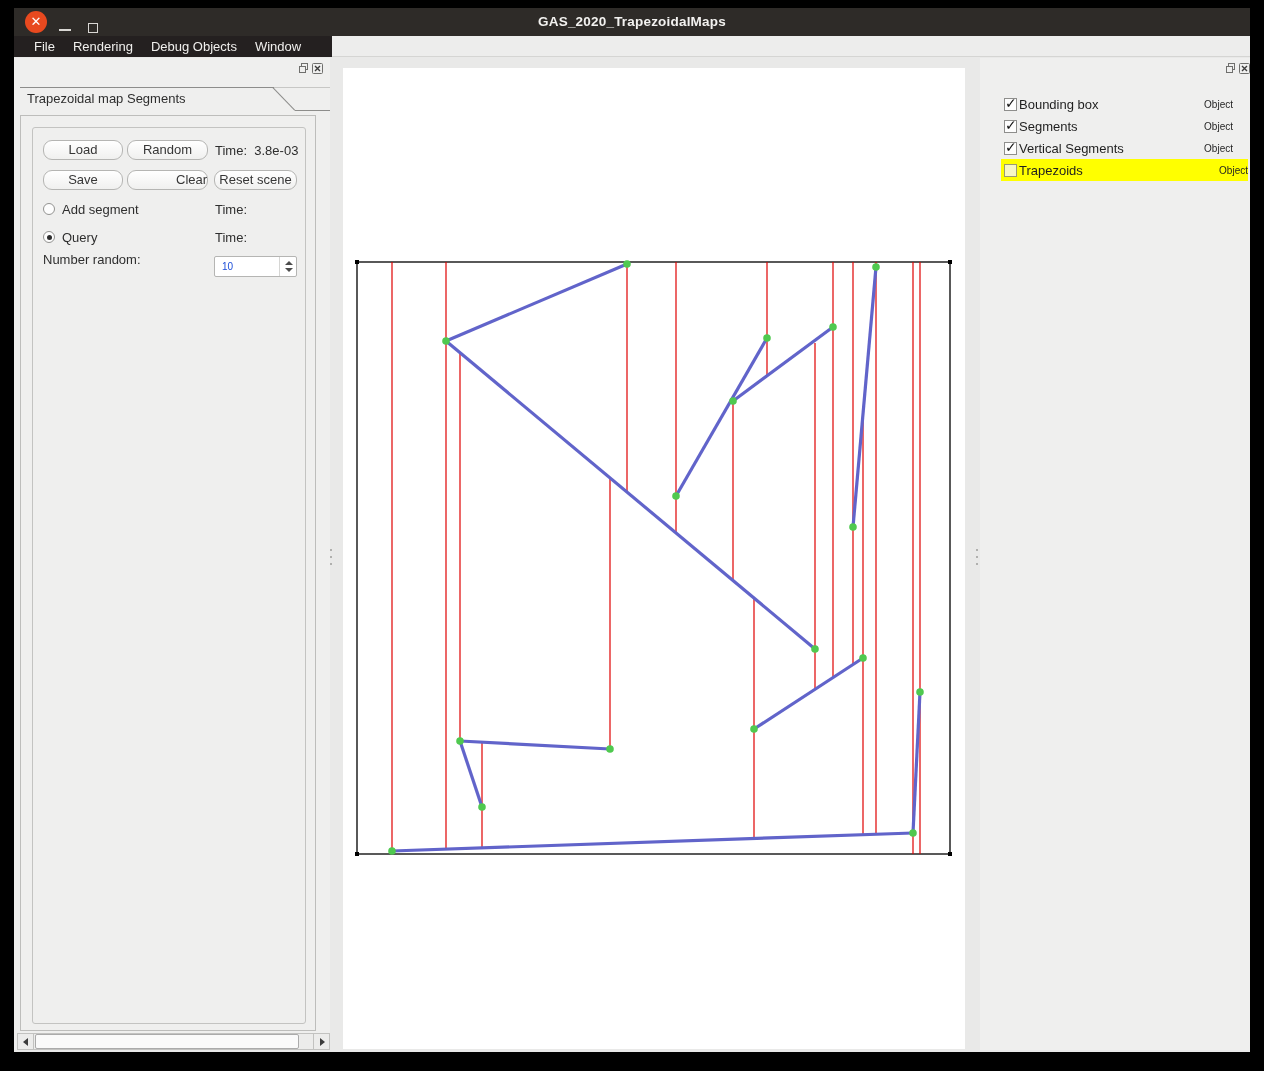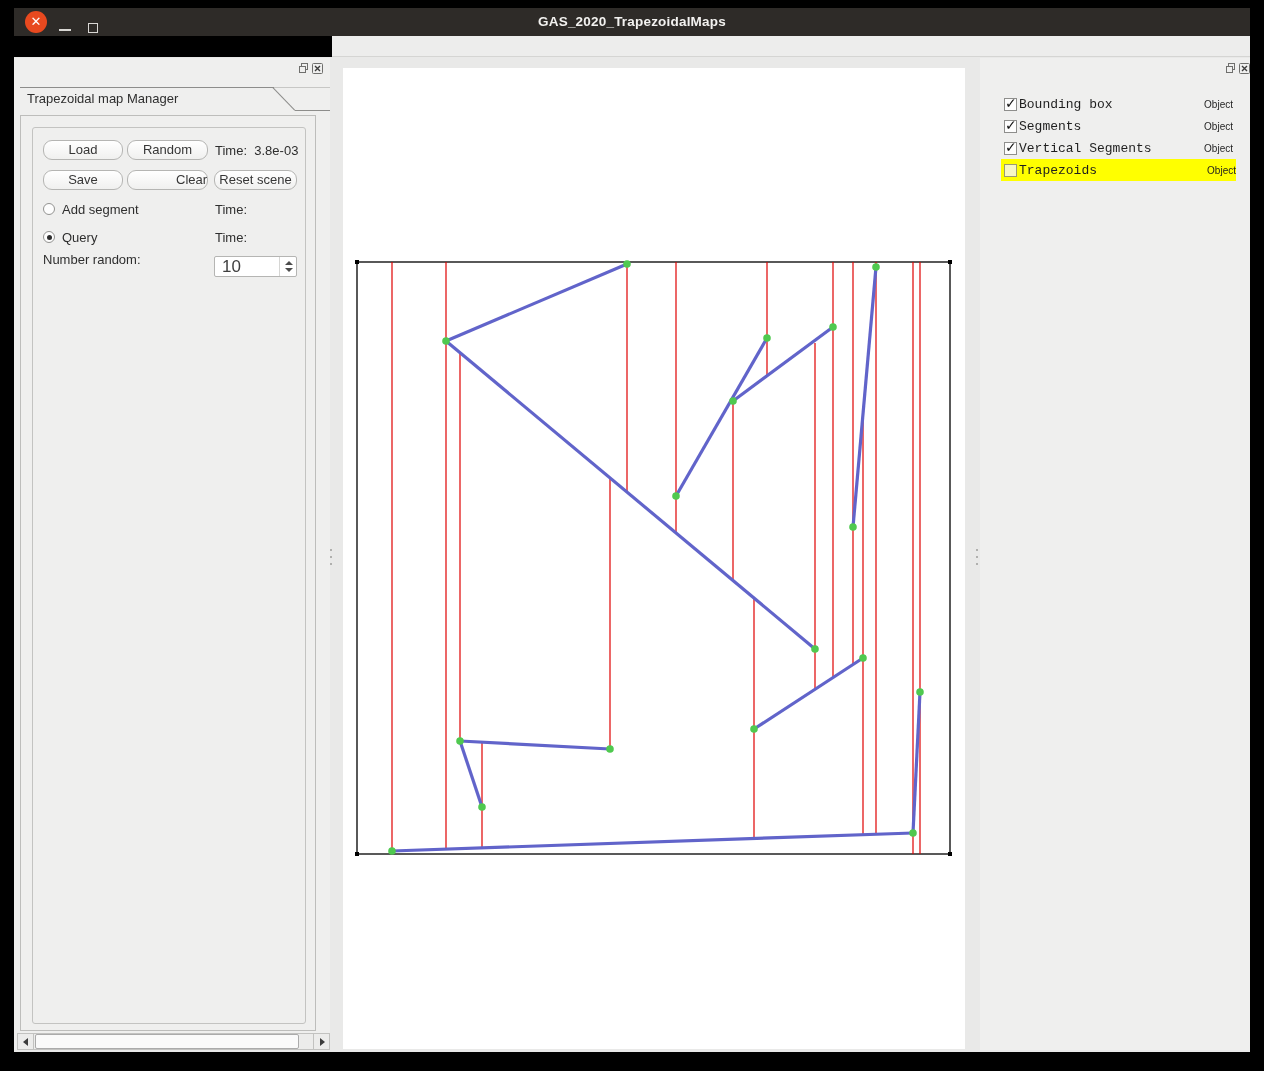--- a/index.html
+++ b/index.html
@@ -48,21 +48,21 @@
          background:linear-gradient(#ffffff,#f0f0ef); font-size:13px; color:#363636;
          text-align:center; line-height:18px; }
   .lbl { position:absolute; font-size:13px; color:#2e2e2e; white-space:nowrap; }
 
   .radio { position:absolute; width:12px; height:12px; border:1px solid #939391; border-radius:50%; background:#fdfdfd; }
   .radio .dot { display:none; position:absolute; left:2.5px; top:2.5px; width:5px; height:5px; border-radius:50%; background:#2c2c2c; }
   .radio.checked .dot { display:block; }
 
   .spinbox { position:absolute; left:200px; top:198px; width:83px; height:21px; background:#fff;
              border:1px solid #b5b5b3; border-radius:2px; }
-  .spin-value { position:absolute; left:7px; top:0; height:19px; line-height:19px; font-size:17px; color:#404040; }
+  .spin-value { position:absolute; left:7px; top:0; height:19px; line-height:19px; font-size:10px; color:#1d4ed8; }
   .spin-arrows { position:absolute; right:0; top:0; width:17px; height:100%; border-left:1px solid #d6d6d4; }
   .tri-up { position:absolute; left:5px; top:4px; width:0; height:0;
             border-left:4px solid transparent; border-right:4px solid transparent; border-bottom:4px solid #4c4c4c; }
   .tri-dn { position:absolute; left:5px; bottom:4px; width:0; height:0;
             border-left:4px solid transparent; border-right:4px solid transparent; border-top:4px solid #4c4c4c; }
 
   
   .hscroll { position:absolute; left:3px; top:975px; width:313px; height:17px; background:#ececeb; border:1px solid #c2c2c0; }
   .hs-btn { position:absolute; top:0; width:16px; height:15px; background:#ececeb; }
   .hs-left { left:0; border-right:1px solid #c2c2c0; }
@@ -77,41 +77,47 @@
   
   .canvas { position:absolute; left:329px; top:11px; width:622px; height:981px; background:#fff; }
 
   
   .split-dots { position:absolute; width:3px; height:16px; display:flex; flex-direction:column; justify-content:space-between; }
   .split-dots i { width:2px; height:2px; background:#9d9d9b; border-radius:50%; }
 
   
   .obj-list { position:absolute; left:0; top:35px; width:100%; }
   .obj-row { position:relative; height:22px; display:flex; align-items:center; }
-  .obj-row.hl { background:#ffff00; margin-left:21px; margin-right:14px; padding-left:3px; }
+  .obj-row.hl { background:#ffff00; margin-left:21px; margin-right:2px; padding-left:3px; }
   .obj-row.hl .cbox { margin-left:0; }
   .cbox { margin-left:24px; width:13px; height:13px; border:1px solid #8e8e8c; background:#fdfdfd; position:relative; }
   .obj-row.hl .cbox { background:#f7f7c4; border-color:#9a9a74; }
   .cbox .ck { position:absolute; left:0px; top:-4px; font-size:14px; font-weight:bold; color:#111; }
-  .obj-label { margin-left:2px; font-size:13px; color:#1f1f1f;font-family:Liberation Mono, monospace; }
+  .obj-label { margin-left:2px; font-size:13px; color:#1f1f1f; }
   .obj-type { position:absolute; right:17px; font-size:10px; color:#1f1f1f; }
   .obj-row.hl .obj-type { right:0px; }
 </style>
 </head>
 <body>
 
 <div class="screen">
 
   <div class="titlebar">
     <div class="close-btn">✕</div>
     <div class="min-btn"></div>
     <div class="max-btn"></div>
     <div class="title-text">GAS_2020_TrapezoidalMaps</div>
   </div>
 
+  <div class="menubar-dark" id="menu-items">
+      <div class="menu-item">File</div>
+      <div class="menu-item">Rendering</div>
+      <div class="menu-item">Debug Objects</div>
+      <div class="menu-item">Window</div>
+    </div>
   <div class="menubar-light"></div>
 
   <div class="main">
 
     <div class="dock dock-left">
       <div class="dock-icons" style="left:284px; top:4px;">
         <div class="dock-icon">
           <svg width="11" height="13" viewBox="0 0 11 13">
             <rect x="3.5" y="1.5" width="6" height="6" fill="none" stroke="#6f6f6d" stroke-width="1"></rect>
             <rect x="1.5" y="4.5" width="6" height="6" fill="#efefee" stroke="#6f6f6d" stroke-width="1"></rect>
@@ -122,21 +128,21 @@
             <rect x="0.5" y="1.5" width="10" height="10" rx="1" fill="none" stroke="#6f6f6d" stroke-width="1"></rect>
             <path d="M3 4 L8 9 M8 4 L3 9" stroke="#3c3c3c" stroke-width="1.4"></path>
           </svg>
         </div>
       </div>
 
       <div class="tab-line-light"></div>
       <div class="tab-line-dark"></div>
       <div class="tab-diag"></div>
       <div class="tab-base"></div>
-      <div class="tab-title">Trapezoidal map Manager</div>
+      <div class="tab-title">Trapezoidal map Segments</div>
 
       <div class="outer-frame"></div>
       <div class="inner-frame"></div>
 
       <div class="btn" style="left:29px; top:82px; width:80px;">Load</div>
       <div class="btn" style="left:113px; top:82px; width:81px;">Random</div>
       <div class="lbl" style="left:201px; top:85px;">
         <span>Time:</span>&nbsp;&nbsp;<span>3.8e-03</span>
       </div>
 

